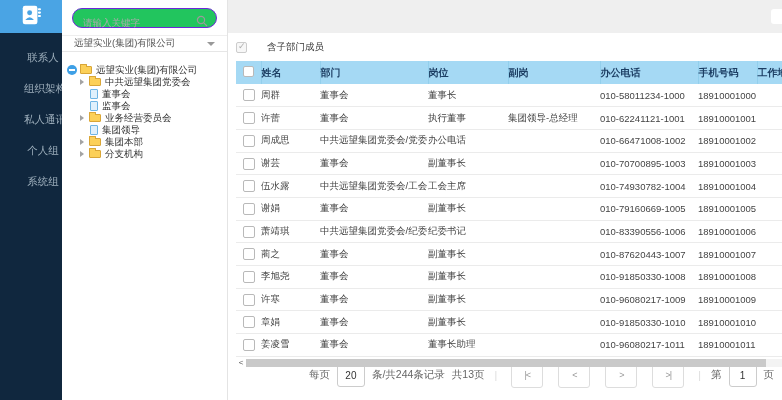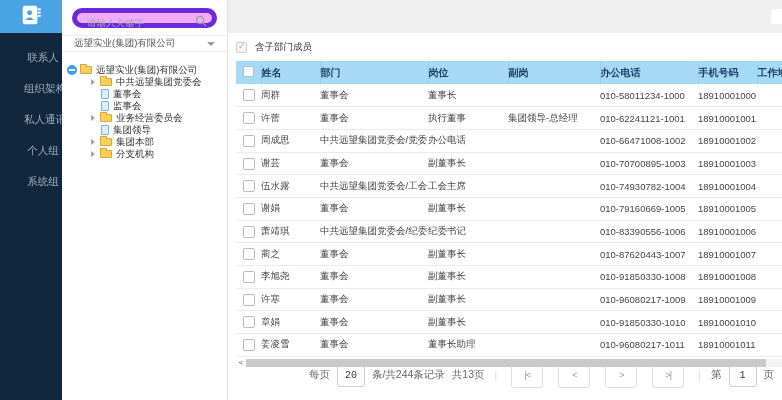--- a/index.html
+++ b/index.html
@@ -9,62 +9,62 @@
   
   .sidebar { width: 62px; flex-shrink: 0; background: #10273e; display: flex; flex-direction: column; }
   .logo-tile { height: 33px; background: #4aa4e4; display: flex; align-items: center; justify-content: center; }
   .nav { padding-top: 9px; }
   .nav-item { height: 31px; line-height: 31px; text-align: center; font-size: 10.5px; color: #9fb0bd; cursor: pointer; white-space: nowrap; margin-left: 24px; }
   .nav-item.active { background: #2289d8; color: #eaf6ff; }
 
   
   .tree-panel { width: 166px; flex-shrink: 0; border-right: 1px solid #e4e4e4; background: #fff; }
   .search-wrap { padding: 8px 10px 7px; }
-  .search-box { height: 20px; border: 5px solid #6d28d9; border-radius: 11px; display: flex; align-items: center; justify-content: space-between; padding: 8px 8px 0 10px; background: #f0abfc; }
+  .search-box { height: 20px; border: 1px solid #6d28d9; border-radius: 11px; display: flex; align-items: center; justify-content: space-between; padding: 8px 8px 0 10px; background: #22c55e; }
   .search-box input { border: none; outline: none; width: 108px; font-size: 9.5px; color: #333; background: transparent; font-family: "Liberation Sans", sans-serif; }
   .search-box input::placeholder { color: #aaa; }
   .company-row { height: 17px; border-top: 1px solid #eee; border-bottom: 1px solid #e6e6e6; display: flex; align-items: center; justify-content: space-between; padding: 0 12px; font-size: 9.5px; color: #555; cursor: pointer; }
   .caret-down { width: 0; height: 0; border-left: 4px solid transparent; border-right: 4px solid transparent; border-top: 4px solid #999; }
   .tree { padding: 12px 4px 0 5px; }
   .tree-row { display: flex; align-items: center; height: 12px; font-size: 9.5px; color: #333; white-space: nowrap; cursor: pointer; }
-  .tree-row.child { margin-left: 24px; }
+  .tree-row.child { margin-left: 13px; }
   .minus-circle { width: 10px; height: 10px; border-radius: 50%; background: #3ea0e6; position: relative; margin-right: 3px; flex-shrink: 0; }
   .minus-circle::after { content: ""; position: absolute; left: 2px; right: 2px; top: 4.2px; height: 1.5px; background: #fff; }
   .arrow-slot { width: 9px; display: inline-flex; justify-content: flex-start; flex-shrink: 0; }
   .tri { width: 0; height: 0; border-top: 3px solid transparent; border-bottom: 3px solid transparent; border-left: 4px solid #a3a3a3; }
   .folder-ic { width: 12px; height: 8px; background: #fcd058; border: 1px solid #d9a637; border-radius: 1px; position: relative; margin-right: 4px; flex-shrink: 0; }
   .folder-ic::before { content: ""; position: absolute; top: -3px; left: -1px; width: 5px; height: 2px; background: #fcd058; border: 1px solid #d9a637; border-bottom: none; border-radius: 1px 1px 0 0; }
   .file-ic { width: 8px; height: 10px; background: #dff0fc; border: 1px solid #6fb5e4; border-radius: 1px; margin-right: 4px; margin-left: 1px; flex-shrink: 0; }
   .tree-label { overflow: hidden; }
 
   
   .main { flex: 1; min-width: 0; display: flex; flex-direction: column; }
   .topbar { height: 33px; background: #efefef; position: relative; flex-shrink: 0; }
   .topbar-pill { position: absolute; right: -6px; top: 9px; width: 17px; height: 15px; background: #fff; border-radius: 3px; }
   .content { flex: 1; padding-left: 8px; display: flex; flex-direction: column; overflow: hidden; }
-  .filter-row { height: 28px; display: flex; align-items: center; gap: 8px; font-size: 9.5px; color: #333; }
+  .filter-row { height: 28px; display: flex; align-items: center; gap: 20px; font-size: 9.5px; color: #333; }
   .cbx { display: inline-block; width: 11px; height: 11px; border: 1px solid #b9b9b9; border-radius: 2px; background: #fff; position: relative; cursor: pointer; flex-shrink: 0; }
   .cbx.checked { border-color: #ccc; background: #f7f7f7; }
   .cbx.checked::after { content: "\2713"; position: absolute; left: 1px; top: -1.5px; font-size: 9px; color: #aeaeae; }
 
   table { border-collapse: collapse; table-layout: fixed; width: 546px; font-size: 9.5px; }
   thead th { background: #a5d9f4; color: #1c3e63; font-weight: bold; font-size: 10px; text-align: left; height: 23px; padding: 0; border-right: 1px solid #93cfec; white-space: nowrap; cursor: pointer; }
   thead th:last-child { border-right: none; overflow: visible; }
   thead th.cb-col { text-align: center; }
   tbody td { height: 22.7px; padding: 0; color: #444; white-space: nowrap; overflow: hidden; border-bottom: 1px solid #ebebeb; }
   tbody td.cb-cell { text-align: center; overflow: visible; }
   tbody td .cbx { width: 12px; height: 12px; vertical-align: middle; }
 
   .hscroll { height: 10px; display: flex; align-items: center; width: 546px; margin-top: 1px; flex-shrink: 0; }
   .hscroll-arrow { width: 10px; font-size: 8px; color: #555; text-align: center; line-height: 10px; cursor: pointer; flex-shrink: 0; }
   .hscroll-track { flex: 1; height: 8px; background: #f3f3f3; position: relative; }
   .hscroll-thumb { position: absolute; left: 0; top: 0; height: 8px; width: 97%; background: #c9c9c9; cursor: grab; }
 
   .pagination { height: 15px; display: flex; align-items: center; justify-content: flex-end; gap: 7px; font-size: 10.5px; color: #666; padding-right: 8px; flex-shrink: 0; }
-  .num-input { width: 28px; height: 23px; border: 1px solid #ccc; border-radius: 3px; text-align: center; font-size: 10px; color: #333; outline: none; font-family: Liberation Mono, monospace; }
+  .num-input { width: 28px; height: 23px; border: 1px solid #ccc; border-radius: 3px; text-align: center; font-size: 10px; color: #333; outline: none; font-family: Liberation Sans, sans-serif; }
   .nav-btn { width: 32px; height: 25px; border: 1px solid #ddd; border-radius: 3px; background: #fff; color: #999; font-size: 9px; letter-spacing: -1px; display: flex; align-items: center; justify-content: center; cursor: pointer; margin: 0 4px; }
   .pg-divider { color: #ddd; margin: 0 3px; }
 </style>
 </head>
 <body>
 
 <div class="app">
 
   <div class="sidebar">
     <div class="logo-tile">

